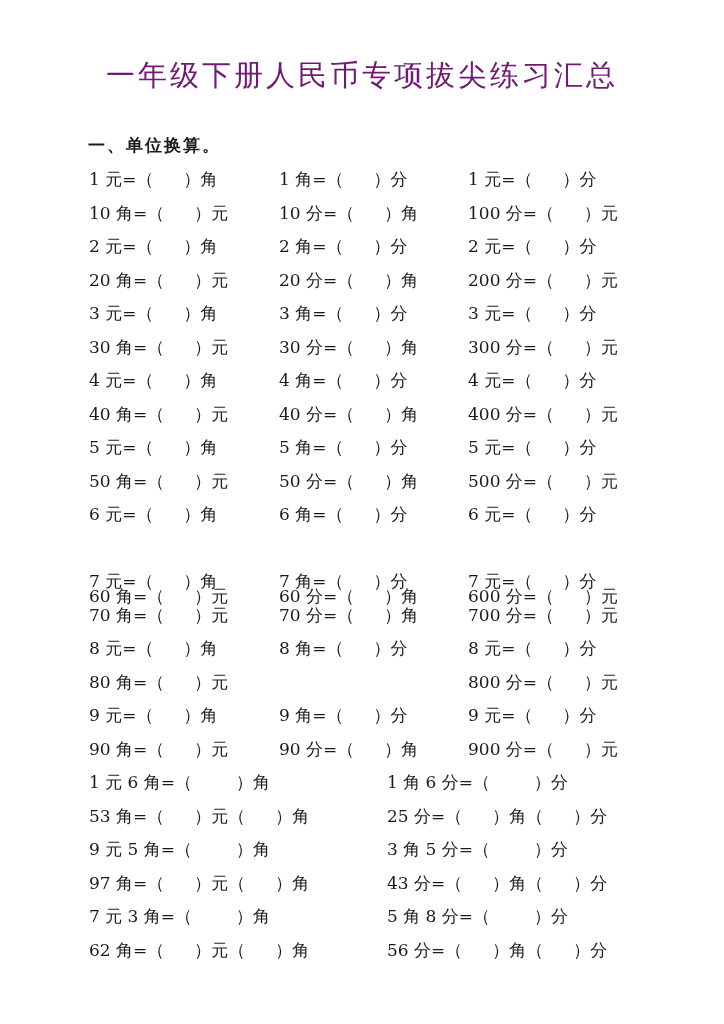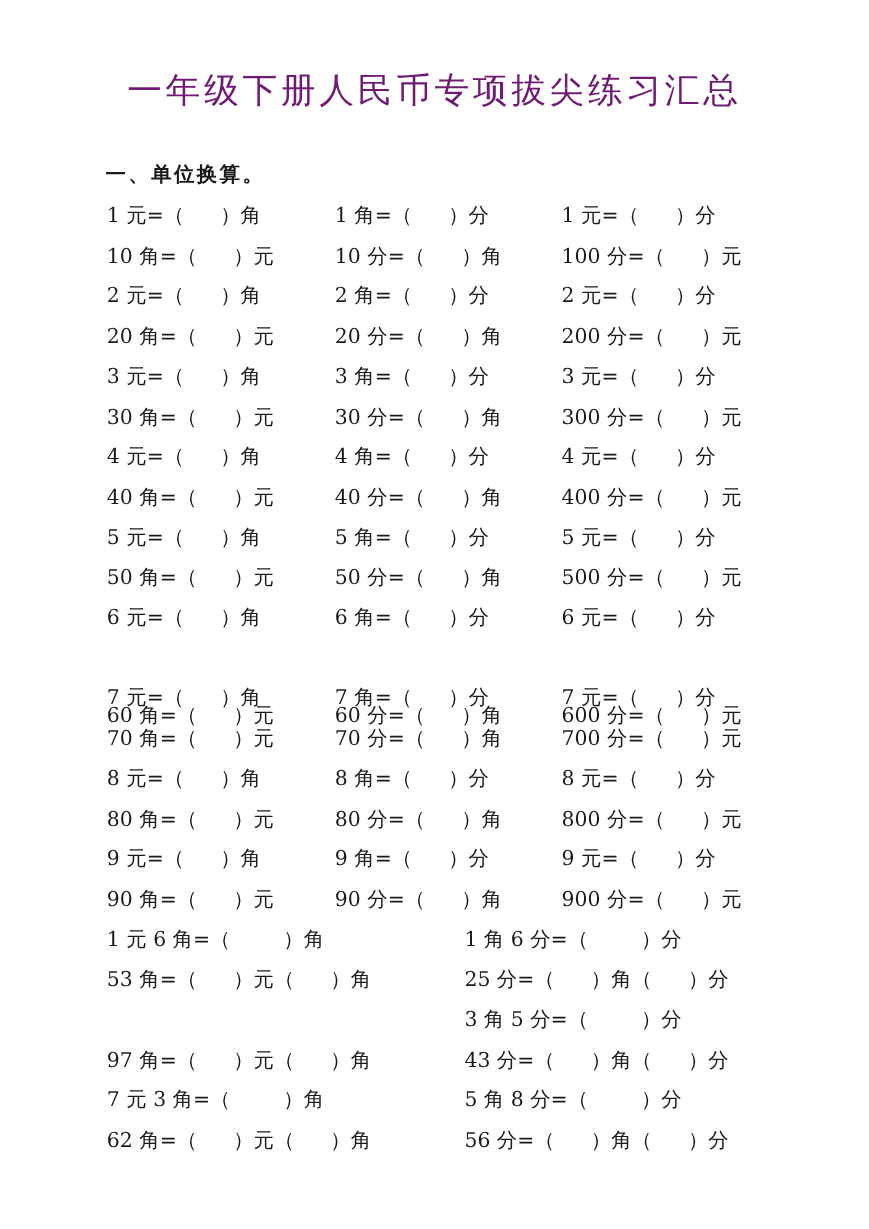--- a/index.html
+++ b/index.html
@@ -93,21 +93,20 @@
       <span class="cell c1"><span>70 分=（</span><span class="blank"></span><span>）角</span></span>
       <span class="cell c2"><span>700 分=（</span><span class="blank"></span><span>）元</span></span>
     </div>
     <div class="row" style="top: 637px;">
       <span class="cell c0"><span>8 元=（</span><span class="blank"></span><span>）角</span></span>
       <span class="cell c1"><span>8 角=（</span><span class="blank"></span><span>）分</span></span>
       <span class="cell c2"><span>8 元=（</span><span class="blank"></span><span>）分</span></span>
     </div>
     <div class="row" style="top: 670.5px;">
       <span class="cell c0"><span>80 角=（</span><span class="blank"></span><span>）元</span></span>
-      <span class="cell c1"><span>80 分=（</span><span class="blank"></span><span>）角</span></span>
       <span class="cell c2"><span>800 分=（</span><span class="blank"></span><span>）元</span></span>
     </div>
     <div class="row" style="top: 704px;">
       <span class="cell c0"><span>9 元=（</span><span class="blank"></span><span>）角</span></span>
       <span class="cell c1"><span>9 角=（</span><span class="blank"></span><span>）分</span></span>
       <span class="cell c2"><span>9 元=（</span><span class="blank"></span><span>）分</span></span>
     </div>
     <div class="row" style="top: 737.5px;">
       <span class="cell c0"><span>90 角=（</span><span class="blank"></span><span>）元</span></span>
       <span class="cell c1"><span>90 分=（</span><span class="blank"></span><span>）角</span></span>
@@ -115,20 +114,21 @@
     </div>
     <div class="row" style="top: 771px;">
       <span class="cell w0"><span>1 元 6 角=（</span><span class="blank wide"></span><span>）角</span></span>
       <span class="cell w1"><span>1 角 6 分=（</span><span class="blank wide"></span><span>）分</span></span>
     </div>
     <div class="row" style="top: 804.5px;">
       <span class="cell w0"><span>53 角=（</span><span class="blank"></span><span>）元（</span><span class="blank"></span><span>）角</span></span>
       <span class="cell w1"><span>25 分=（</span><span class="blank"></span><span>）角（</span><span class="blank"></span><span>）分</span></span>
     </div>
     <div class="row" style="top: 838px;">
+      <span class="cell w0"><span>9 元 5 角=（</span><span class="blank wide"></span><span>）角</span></span>
       <span class="cell w1"><span>3 角 5 分=（</span><span class="blank wide"></span><span>）分</span></span>
     </div>
     <div class="row" style="top: 871.5px;">
       <span class="cell w0"><span>97 角=（</span><span class="blank"></span><span>）元（</span><span class="blank"></span><span>）角</span></span>
       <span class="cell w1"><span>43 分=（</span><span class="blank"></span><span>）角（</span><span class="blank"></span><span>）分</span></span>
     </div>
     <div class="row" style="top: 905px;">
       <span class="cell w0"><span>7 元 3 角=（</span><span class="blank wide"></span><span>）角</span></span>
       <span class="cell w1"><span>5 角 8 分=（</span><span class="blank wide"></span><span>）分</span></span>
     </div>

